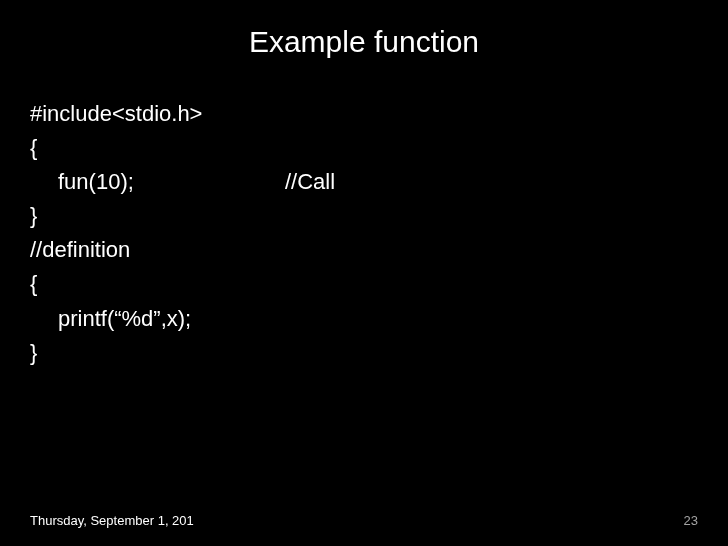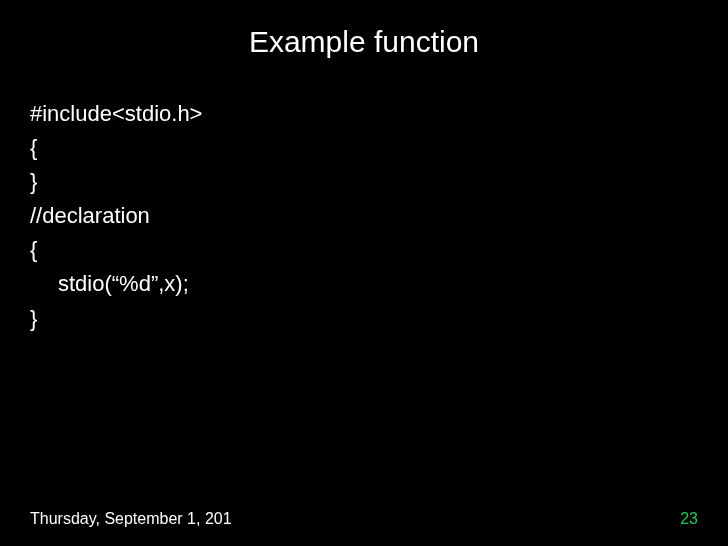--- a/index.html
+++ b/index.html
@@ -46,55 +46,59 @@
     .indent {
       padding-left: 28px;
     }
     .footer {
       position: absolute;
       bottom: 18px;
       left: 30px;
       right: 30px;
       display: flex;
       justify-content: space-between;
-      font-size: 16px;
+      font-size: 13px;
     }
     .date {
       color: #ffffff;
     }
     .page-number {
-      color: #22c55e;
+      color: #a3a3a3;
     }
   </style>
 </head>
 <body>
 
 <div class="slide">
   <h1 class="title">Example function</h1>
 
   <div class="code-content">
     <div class="code-line">
       <span class="code-left">#include&lt;stdio.h&gt;</span>
     </div>
     <div class="code-line">
     </div>
     <div class="code-line">
       <span class="code-left">{</span>
     </div>
     <div class="code-line">
+      <span class="code-left indent">fun(10);</span>
+      <span class="code-right">//Call</span>
+    </div>
+    <div class="code-line">
       <span class="code-left">}</span>
     </div>
     <div class="code-line">
-      <span class="code-right">//declaration</span>
+      <span class="code-right">//definition</span>
     </div>
     <div class="code-line">
       <span class="code-left">{</span>
     </div>
     <div class="code-line">
-      <span class="code-left indent">stdio(“%d”,x);</span>
+      <span class="code-left indent">printf(“%d”,x);</span>
     </div>
     <div class="code-line">
       <span class="code-left">}</span>
     </div>
   </div>
 
   <div class="footer">
     <span class="date">Thursday, September 1, 201</span>
     <span class="page-number">23</span>
   </div>

